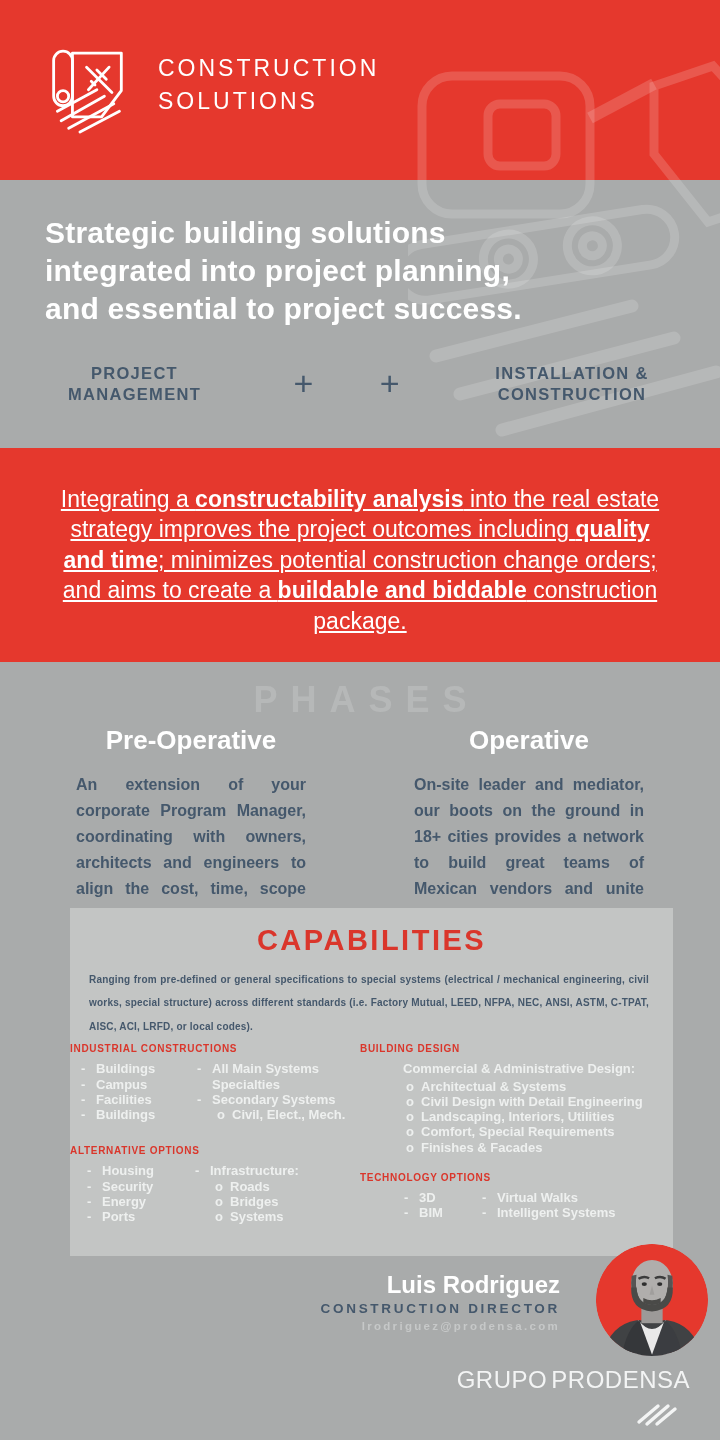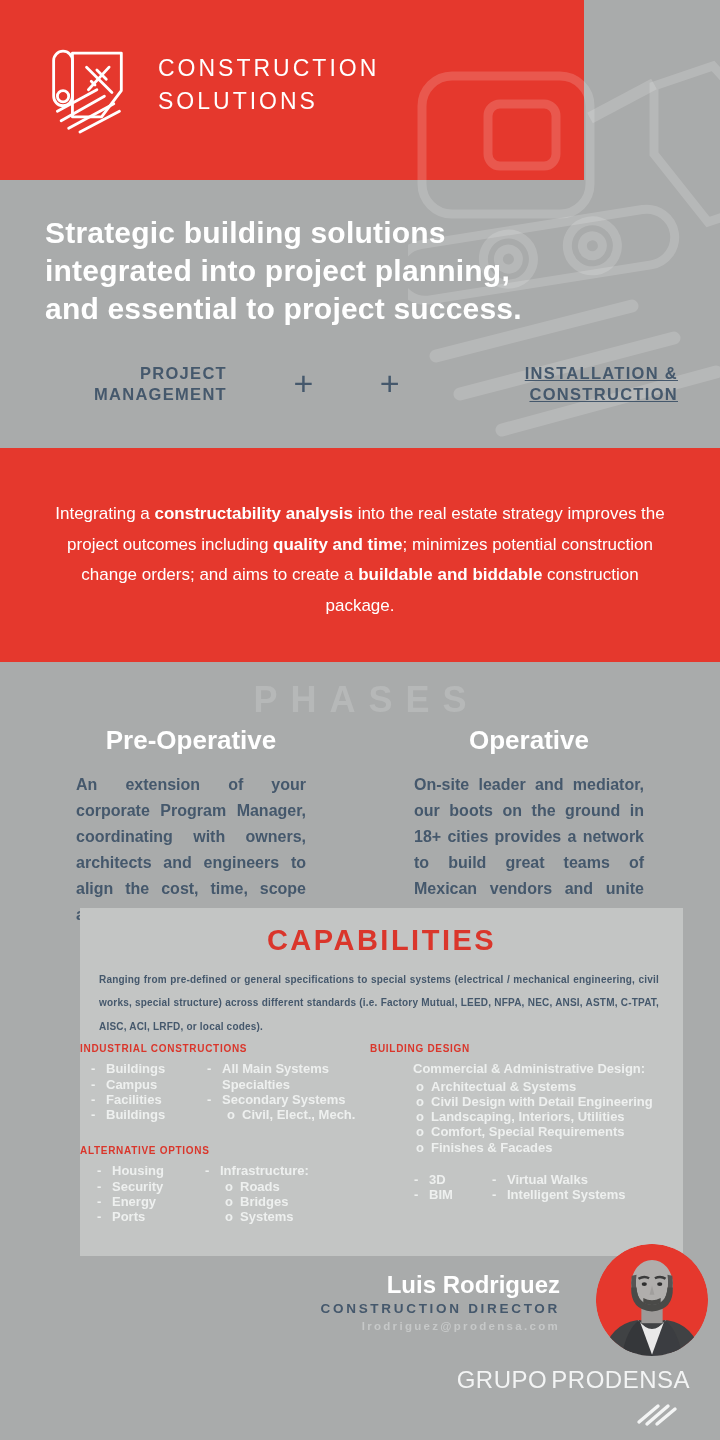--- a/index.html
+++ b/index.html
@@ -2,46 +2,46 @@
 <html><head>
 <meta charset="utf-8">
 <style>
   html,body{margin:0;padding:0;}
   body{
     width:720px;height:1440px;position:relative;overflow:hidden;
     background:#a9abab;
     font-family:"Liberation Sans", sans-serif;
   }
   
-  .header{position:absolute;top:0;left:0;width:584px;height:180px;background:#e5382d;}
+  .header{position:absolute;top:0;left:0;width:720px;height:180px;background:#e5382d;}
   .logo{position:absolute;left:48px;top:36px;display:flex;align-items:center;gap:16px;}
   .logo-icon svg{display:block;}
   .logo-text{color:#ffffff;font-size:23px;letter-spacing:3px;line-height:33px;font-weight:400;}
   
   .watermark{position:absolute;left:408px;top:60px;width:330px;height:388px;pointer-events:none;}
   
   .hero-title{position:absolute;left:45px;top:214px;color:#ffffff;font-size:30px;font-weight:700;line-height:38px;letter-spacing:0.2px;}
   .services{position:absolute;top:363px;left:42px;width:636px;display:flex;align-items:center;justify-content:space-between;color:#45586c;}
-  .service{font-size:16.5px;font-weight:700;letter-spacing:1.3px;line-height:21px;text-align:right;}
+  .service{font-size:16.5px;font-weight:700;letter-spacing:1.3px;line-height:21px;text-align:center;}
   .service.s1{width:185px;}
   .service.s2{width:195px;}
-  .service.s3{width:212px;text-decoration:underline;}
+  .service.s3{width:212px;}
   .plus{font-size:34px;font-weight:400;margin-top:-2px;}
   
   .band{position:absolute;top:448px;left:0;width:720px;height:214px;background:#e5382d;display:flex;align-items:center;justify-content:center;}
-  .band p{width:614px;margin:10px 0 0;text-align:center;color:#ffffff;font-size:17px;line-height:30.5px;font-weight:400;}
+  .band p{width:614px;margin:10px 0 0;text-align:center;color:#ffffff;font-size:23px;line-height:30.5px;font-weight:400;text-decoration:underline;}
   .band .b{font-weight:700;}
   
   .phases-title{position:absolute;top:679px;left:0;width:720px;text-align:center;color:#b6b8b8;font-size:36px;font-weight:700;letter-spacing:13px;text-indent:13px;}
   .phases{position:absolute;top:725px;left:60px;width:600px;display:flex;gap:76px;}
   .phase{flex:1;}
   .phase h3{margin:0 0 13px;text-align:center;color:#ffffff;font-size:26px;font-weight:700;}
   .phase p{margin:16px;text-align:justify;color:#45586c;font-size:16px;line-height:26px;font-weight:700;}
   
-  .card{position:absolute;top:908px;left:70px;width:603px;height:348px;background:#c3c5c4;margin-left:10px;}
+  .card{position:absolute;top:908px;left:70px;width:603px;height:348px;background:#c3c5c4;}
   .card-title{margin:16px 0 0;text-align:center;color:#da362b;font-size:29px;font-weight:700;letter-spacing:2.5px;}
   .card-intro{margin:11px 24px 0 19px;text-align:justify;color:#45586c;font-size:10px;line-height:23.4px;font-weight:700;letter-spacing:0.2px;}
   .cap-groups{display:flex;margin-top:5px;}
   .col-left{width:290px;}
   .col-right{width:313px;}
   .group-heading{margin:0 0 7px;text-align:left;color:#da362b;font-size:10px;font-weight:700;letter-spacing:0.7px;}
   ul.list{list-style:none;margin:0;padding:0;color:#eef0ef;font-size:13px;font-weight:700;line-height:15.3px;}
   .li{display:flex;}
   .li .marker{width:15px;flex:none;}
   .li.sub{padding-left:20px;}
@@ -255,20 +255,21 @@
               <span class="txt">Comfort, Special Requirements</span>
             </li>
             <li class="li">
               <span class="marker">o</span>
               <span class="txt">Finishes &amp; Facades</span>
             </li>
           </ul>
       </div>
 
       <div class="group tech tech-group">
+        <div class="group-heading">TECHNOLOGY OPTIONS</div>
         <div class="two-cols">
           <ul class="list c1">
               <li class="li">
                 <span class="marker">-</span>
                 <span class="txt">3D</span>
               </li>
               <li class="li">
                 <span class="marker">-</span>
                 <span class="txt">BIM</span>
               </li>

